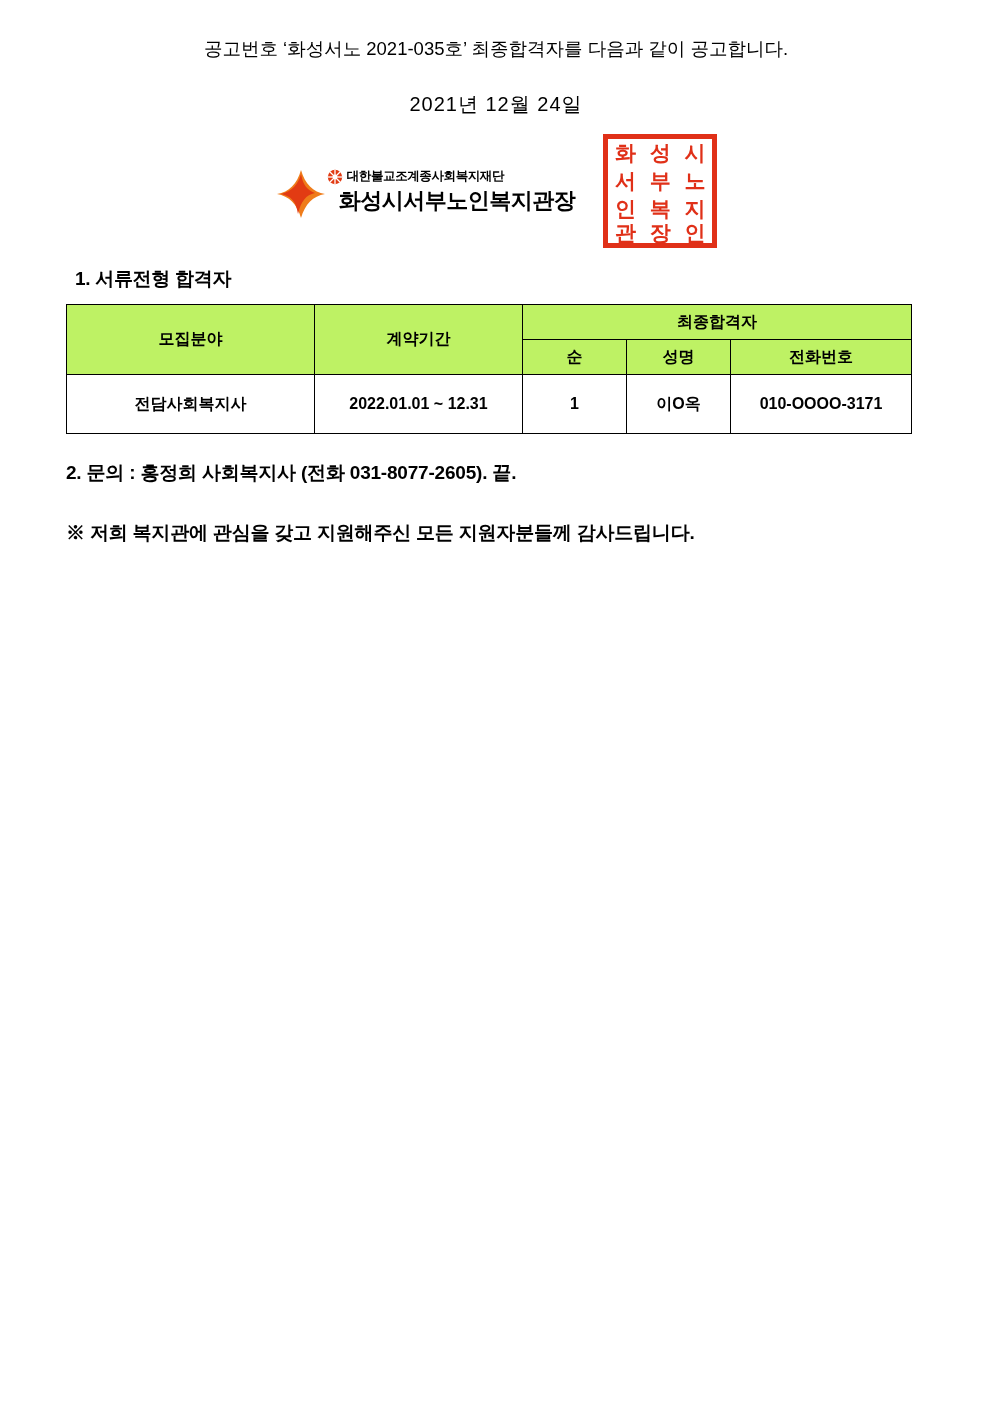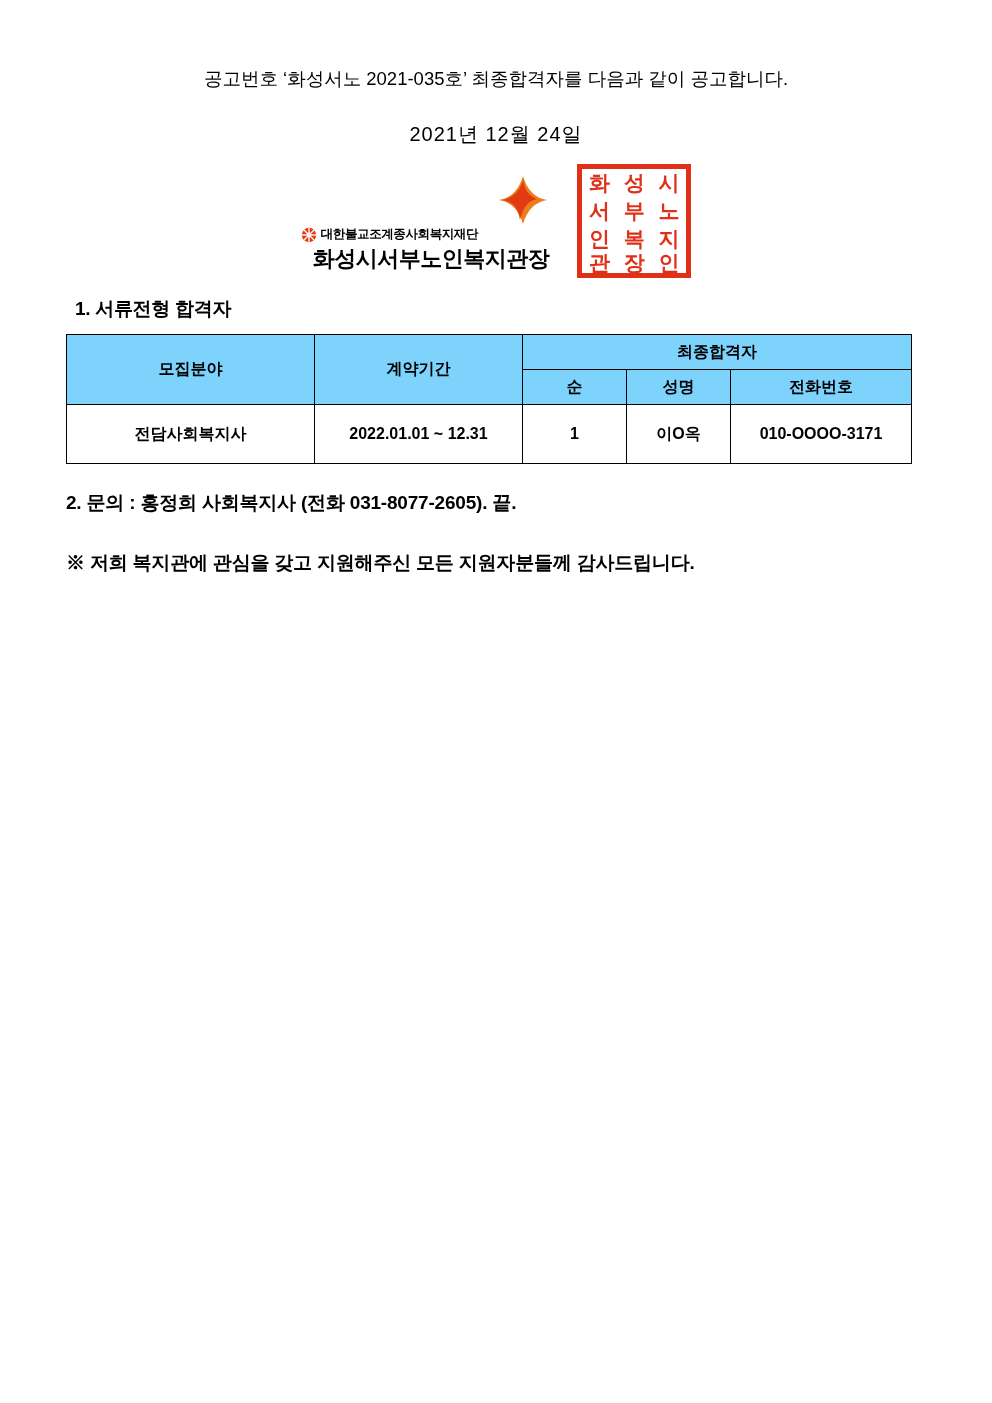--- a/index.html
+++ b/index.html
@@ -26,21 +26,21 @@
     text-align: center;
     font-size: 34px;
     font-weight: bold;
     letter-spacing: 2px;
     margin-top: 92px;
     line-height: 1.2;
   }
   .notice-line {
     text-align: center;
     font-size: 18.5px;
-    margin-top: 66px;
+    margin-top: 36px;
     letter-spacing: 0px;
   }
   .date-line {
     text-align: center;
     font-size: 20px;
     margin-top: 30px;
     letter-spacing: 1px;
   }
   .seal-row {
     margin-top: 26px;
@@ -52,22 +52,21 @@
     position: relative;
   }
   .org-block {
     display: flex;
     flex-direction: column;
     align-items: flex-start;
     justify-content: center;
   }
   .org-top {
     display: flex;
-    align-items: flex-end;
-    flex-direction: column;
+    align-items: flex-start;
   }
   .logo-mark {
     width: 52px;
     height: 52px;
     position: relative;
     flex: 0 0 auto;
   }
   .logo-mark svg { display: block; }
   .wheel-icon {
     width: 16px;
@@ -128,21 +127,21 @@
     margin-top: 12px;
     table-layout: fixed;
   }
   table.result-table td, table.result-table th {
     border: 1px solid #000000;
     text-align: center;
     font-size: 16px;
     padding: 0;
   }
   table.result-table th {
-    background: #7dd3fc;
+    background: #bef264;
     font-weight: bold;
     height: 34px;
   }
   table.result-table td {
     height: 58px;
     font-weight: bold;
   }
   .cell-pad { padding: 0 4px; }
   .info-line {
     font-size: 19px;

